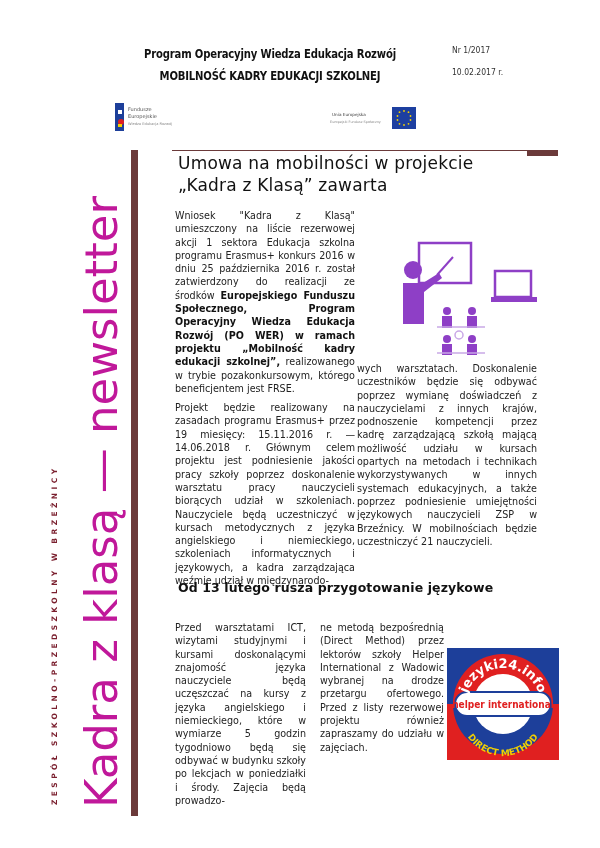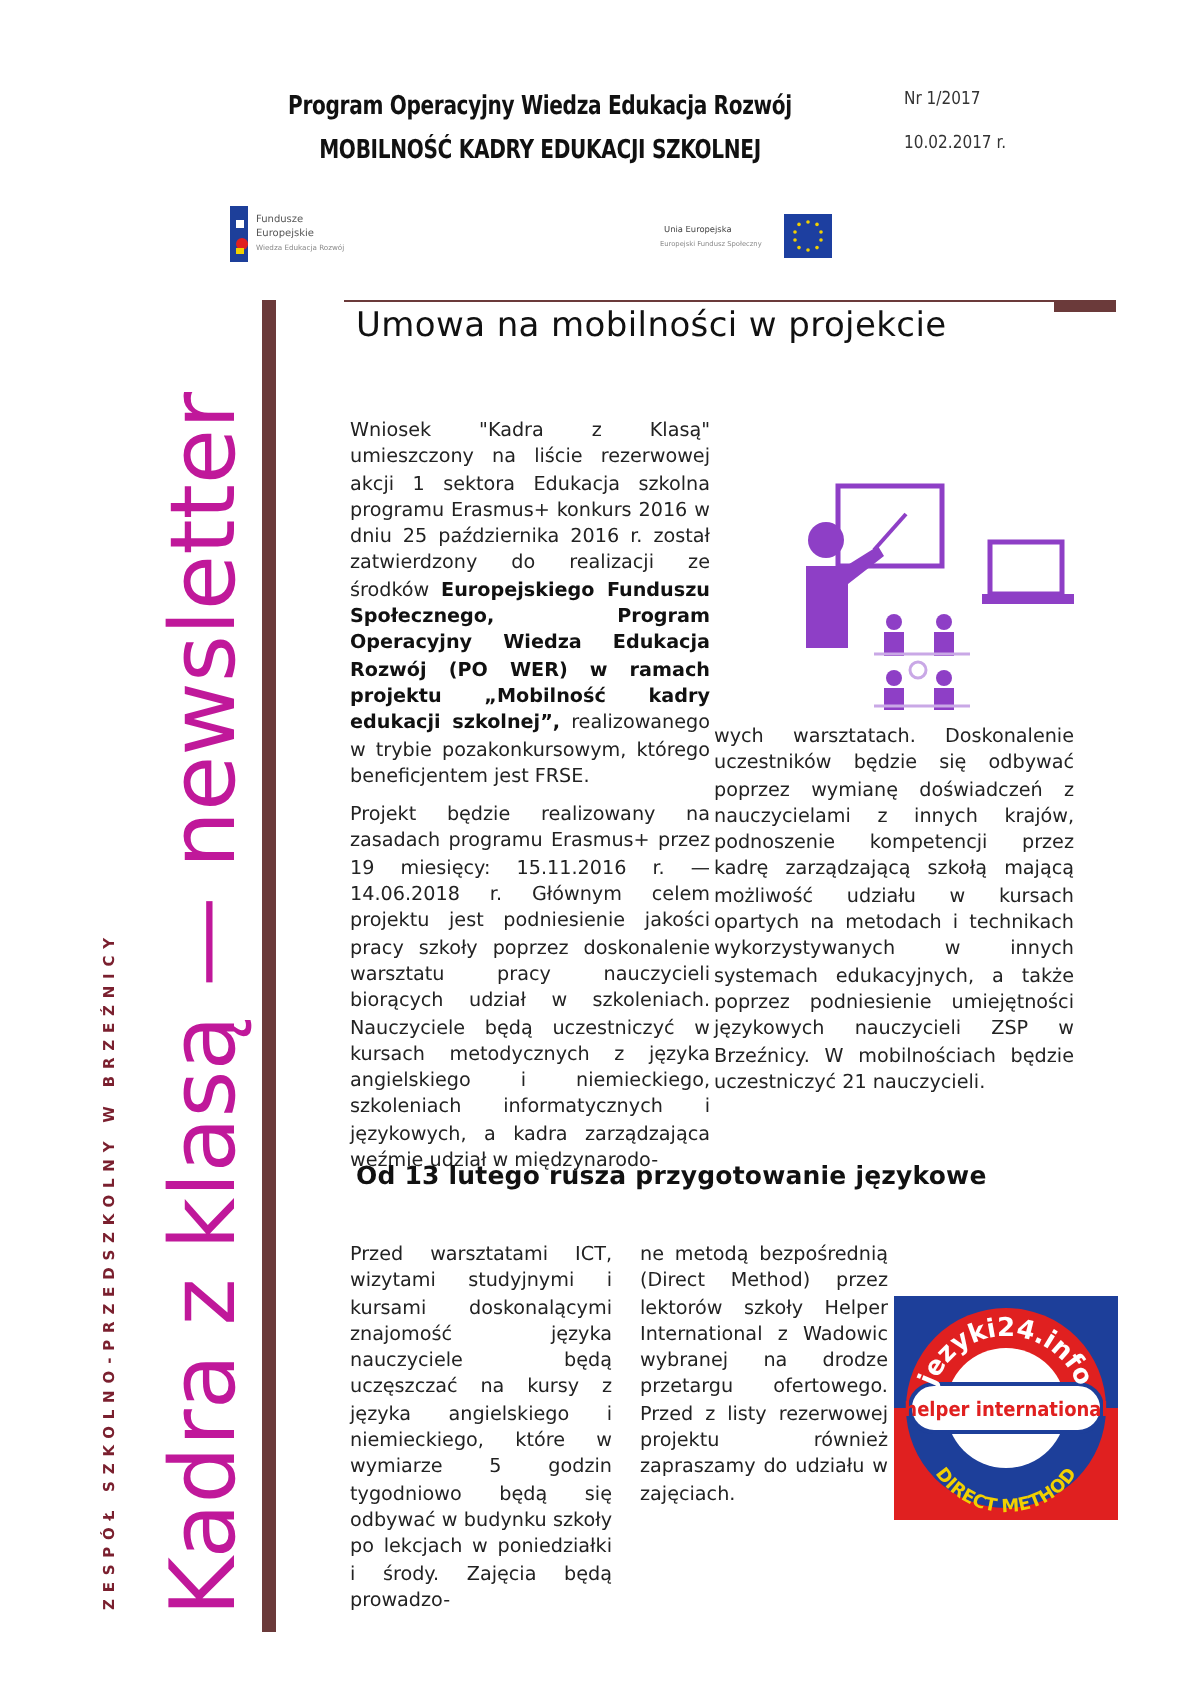--- a/index.html
+++ b/index.html
@@ -65,20 +65,21 @@
 
 <div class="abs topline"></div>
 <div class="abs topblock"></div>
 <div class="abs vbar"></div>
 
 <div class="abs" style="left:72px; top:808px; transform-origin:0 0; transform:rotate(-90deg); white-space:nowrap; font-size:45px; color:#c0189a; line-height:60px;">Kadra z klasą — newsletter</div>
 <div class="abs side-small" style="left:50px; top:805px; transform-origin:0 0; transform:rotate(-90deg);">ZESPÓŁ SZKOLNO-PRZEDSZKOLNY W BRZEŹNICY</div>
 
 <h1 class="abs art">
   <span>Umowa na mobilności w projekcie</span><br>
+  <span>„Kadra z Klasą” zawarta</span>
 </h1>
 
 <div class="abs col" style="left:175px; top:209px; width:180px;">
   <p><span>Wniosek "Kadra z Klasą" umieszczony na liście rezerwowej akcji 1 sektora Edukacja szkolna programu Erasmus+ konkurs 2016 w dniu 25 października 2016 r. został zatwierdzony do realizacji ze środków </span><b>Europejskiego Funduszu Społecznego, Program Operacyjny Wiedza Edukacja Rozwój (PO WER) w ramach projektu „Mobilność kadry edukacji szkolnej”,</b><span> realizowanego w trybie pozakonkursowym, którego beneficjentem jest FRSE.</span></p>
   <p>Projekt będzie realizowany na zasadach programu Erasmus+ przez 19 miesięcy: 15.11.2016 r. —14.06.2018 r. Głównym celem projektu jest podniesienie jakości pracy szkoły poprzez doskonalenie warsztatu pracy nauczycieli biorących udział w szkoleniach. Nauczyciele będą uczestniczyć w kursach metodycznych z języka angielskiego i niemieckiego, szkoleniach informatycznych i językowych, a kadra zarządzająca weźmie udział w międzynarodo-</p>
 </div>
 
 <div class="abs illus">
   <svg width="170" height="140" viewBox="0 0 170 140">
     <g fill="none" stroke="#8e3fc6" stroke-width="2.5">

